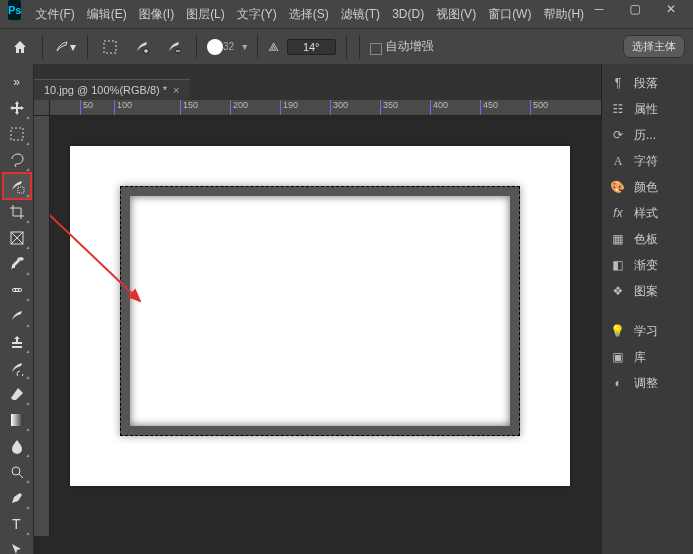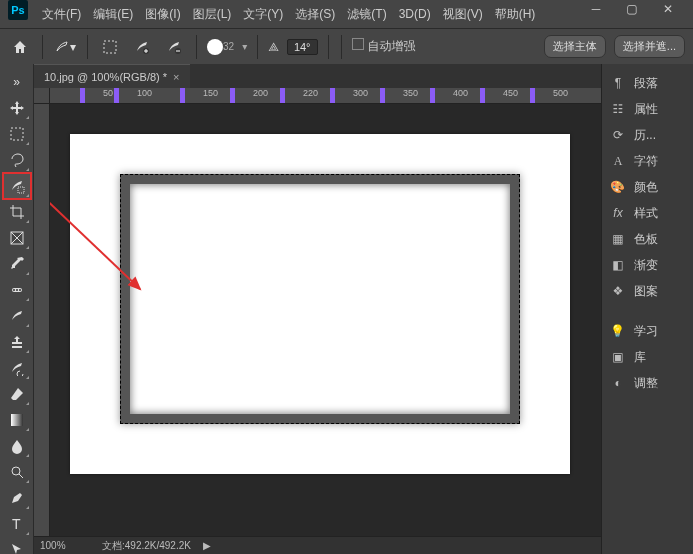--- a/index.html
+++ b/index.html
@@ -9,38 +9,38 @@
 .ps-logo { width: 20px; height: 20px; background: #001d26; color: #00c8ff; display: flex; align-items: center; justify-content: center; font-weight: bold; font-size: 11px; border-radius: 2px; margin-right: 8px; }
 .menu-item { padding: 0 6px; height: 100%; display: flex; align-items: center; cursor: pointer; white-space: nowrap; }
 .window-controls { margin-left: auto; display: flex; gap: 18px; padding-right: 8px; }
 .win-btn { width: 18px; height: 18px; display: flex; align-items: center; justify-content: center; cursor: pointer; color: #ccc; }
 
 .optbar { height: 36px; background: #454545; border-top: 1px solid #2a2a2a; display: flex; align-items: center; padding: 0 8px; gap: 8px; }
 .optbar .sep { width: 1px; height: 24px; background: #2a2a2a; margin: 0 2px; }
 .icon-btn { width: 24px; height: 24px; display: flex; align-items: center; justify-content: center; cursor: pointer; color: #ddd; }
 .brush-dot { width: 16px; height: 16px; background: #fff; border-radius: 50%; }
 .brush-size { font-size: 10px; color: #aaa; }
-.angle-val { background: #333; border: 1px solid #222; padding: 1px 6px; border-radius: 2px; color: #ddd; font-size: 11px; min-width: 30px; text-align: center; }
+.angle-val { background: #333; border: 1px solid #222; padding: 1px 15px; border-radius: 2px; color: #ddd; font-size: 11px; min-width: 30px; text-align: center; }
 .chk { width: 12px; height: 12px; border: 1px solid #888; margin-right: 4px; display: inline-block; }
 .opt-btn { background: #5a5a5a; border: 1px solid #333; padding: 3px 8px; border-radius: 7px; color: #ddd; cursor: pointer; font-size: 11px; }
 
 .main { display: flex; height: calc(100% - 64px); }
 
 .toolstrip { width: 34px; background: #454545; border-right: 1px solid #2a2a2a; padding-top: 6px; }
 .tool { width: 26px; height: 24px; margin: 0 auto 2px auto; display: flex; align-items: center; justify-content: center; cursor: pointer; color: #ddd; position: relative; }
 .tool.selected { outline: 2px solid #e03030; outline-offset: 0; background: #525252; }
 .tool-expand { position: absolute; right: 1px; bottom: 1px; width: 0; height: 0; border-left: 3px solid transparent; border-bottom: 3px solid #999; }
 
 .docarea { flex: 1; background: #252525; display: flex; flex-direction: column; }
-.tabbar { height: 24px; background: #323232; display: flex; }
+.tabbar { height: 36px; background: #323232; display: flex; align-items: flex-end; }
 .tab { background: #393939; padding: 4px 10px; font-size: 11px; border-top: 1px solid #555; display: flex; align-items: center; gap: 6px; }
 .tab .close { color: #aaa; cursor: pointer; }
 .rulerwrap { position: relative; flex: 1; background: #282828; }
 .ruler-h { position: absolute; left: 16px; right: 0; top: 0; height: 16px; background: #4a4a4a; border-bottom: 1px solid #222; font-size: 9px; color: #bbb; overflow: hidden; }
-.ruler-h .tick { position: absolute; top: 0; height: 100%; border-left: 5px solid #8b5cf6; padding-left: 18px; }
+.ruler-h .tick { position: absolute; top: 0; height: 100%; border-left: 1px solid #8b5cf6; padding-left: 2px; }
 .ruler-v { position: absolute; top: 16px; bottom: 18px; left: 0; width: 16px; background: #4a4a4a; border-right: 1px solid #222; font-size: 9px; color: #bbb; overflow: hidden; }
 .ruler-corner { position: absolute; left: 0; top: 0; width: 16px; height: 16px; background: #4a4a4a; border-right: 1px solid #222; border-bottom: 1px solid #222; }
 .canvas-viewport { position: absolute; left: 16px; right: 0; top: 16px; bottom: 18px; background: #282828; overflow: hidden; }
 .canvas-paper { position: absolute; left: 20px; top: 30px; width: 500px; height: 340px; background: #fff; box-shadow: 0 0 3px rgba(0,0,0,0.5); }
 .inner-frame { position: absolute; left: 50px; top: 40px; width: 400px; height: 250px; border: 10px solid #555; box-shadow: inset 0 0 8px rgba(0,0,0,0.6), 0 0 8px rgba(0,0,0,0.4); }
 .selection { position: absolute; left: 50px; top: 40px; width: 400px; height: 250px; border: 1px dashed #000; }
 .arrow { position: absolute; pointer-events: none; }
 
 .statusbar { height: 18px; background: #323232; border-top: 1px solid #222; display: flex; align-items: center; font-size: 10px; color: #bbb; padding: 0 6px; gap: 12px; }
 .zoom-val { width: 50px; }
@@ -59,20 +59,21 @@
   <div class="ps-logo">Ps</div>
   <div class="menu-item">文件(F)</div>
   <div class="menu-item">编辑(E)</div>
   <div class="menu-item">图像(I)</div>
   <div class="menu-item">图层(L)</div>
   <div class="menu-item">文字(Y)</div>
   <div class="menu-item">选择(S)</div>
   <div class="menu-item">滤镜(T)</div>
   <div class="menu-item">3D(D)</div>
   <div class="menu-item">视图(V)</div>
+  <div class="menu-item">窗口(W)</div>
   <div class="menu-item">帮助(H)</div>
   <div class="window-controls">
     <div class="win-btn">─</div>
     <div class="win-btn">▢</div>
     <div class="win-btn">✕</div>
   </div>
 </div>
 
 <div class="optbar">
   <div class="icon-btn">
@@ -108,27 +109,26 @@
   <div style="display:flex;flex-direction:row;align-items:center">
     <div class="brush-dot"></div>
     <div class="brush-size">32</div>
   </div>
   <span style="font-size:10px;color:#aaa">▾</span>
   <div class="sep"></div>
   <span>⟁</span>
   <div class="angle-val">14°</div>
   <div class="sep"></div>
   <div class="sep"></div>
-  <label style="display:flex;align-items:flex-start">
+  <label style="display:flex;align-items:flex-end">
       <span class="chk"></span>
       <span>自动增强</span>
     </label>
   <div style="flex:1"></div>
   <div class="opt-btn">选择主体</div>
-  <div class="opt-btn">选择并遮...</div>
 </div>
 
 <div class="main">
 
   <div class="toolstrip">
     <div class="tool">»</div>
     <div class="tool">
         <svg viewBox="0 0 16 16">
           <path fill="currentColor" d="M8 1l2 3H9v3h3V6l3 2-3 2V9H9v3h1l-2 3-2-3h1V9H4v1L1 8l3-2v1h3V4H6z"></path>
         </svg>
@@ -257,21 +257,21 @@
         <span class="close">×</span>
       </div>
     </div>
     <div class="rulerwrap">
       <div class="ruler-corner"></div>
       <div class="ruler-h">
         <div class="tick" style="left:30px">50</div>
         <div class="tick" style="left:64px">100</div>
         <div class="tick" style="left:130px">150</div>
         <div class="tick" style="left:180px">200</div>
-        <div class="tick" style="left:230px">220</div>
+        <div class="tick" style="left:230px">190</div>
         <div class="tick" style="left:280px">300</div>
         <div class="tick" style="left:330px">350</div>
         <div class="tick" style="left:380px">400</div>
         <div class="tick" style="left:430px">450</div>
         <div class="tick" style="left:480px">500</div>
       </div>
       <div class="ruler-v"></div>
       <div class="canvas-viewport">
         <div class="canvas-paper">
           <div class="inner-frame"></div>
@@ -279,25 +279,20 @@
           <svg class="arrow" style="left:-40px;top:50px;width:130px;height:120px">
             <defs>
                 <marker id="ah" markerWidth="8" markerHeight="8" refX="6" refY="3" orient="auto">
                   <path d="M0 0L7 3L0 6z" fill="#e03030"></path>
                 </marker>
               </defs>
             <line x1="5" y1="5" x2="110" y2="105" stroke="#e03030" stroke-width="2" marker-end="url(#ah)"></line>
           </svg>
         </div>
       </div>
-      <div class="statusbar" style="position:absolute;left:0;right:0;bottom:0">
-        <span class="zoom-val">100%</span>
-        <span>文档:492.2K/492.2K</span>
-        <span>▶</span>
-      </div>
     </div>
   </div>
 
   <div class="rightpanel">
     <div style="height:6px"></div>
     <div class="rp-item">
         <span class="rp-icon">¶</span>
         <span>段落</span>
       </div>
     <div class="rp-item">

